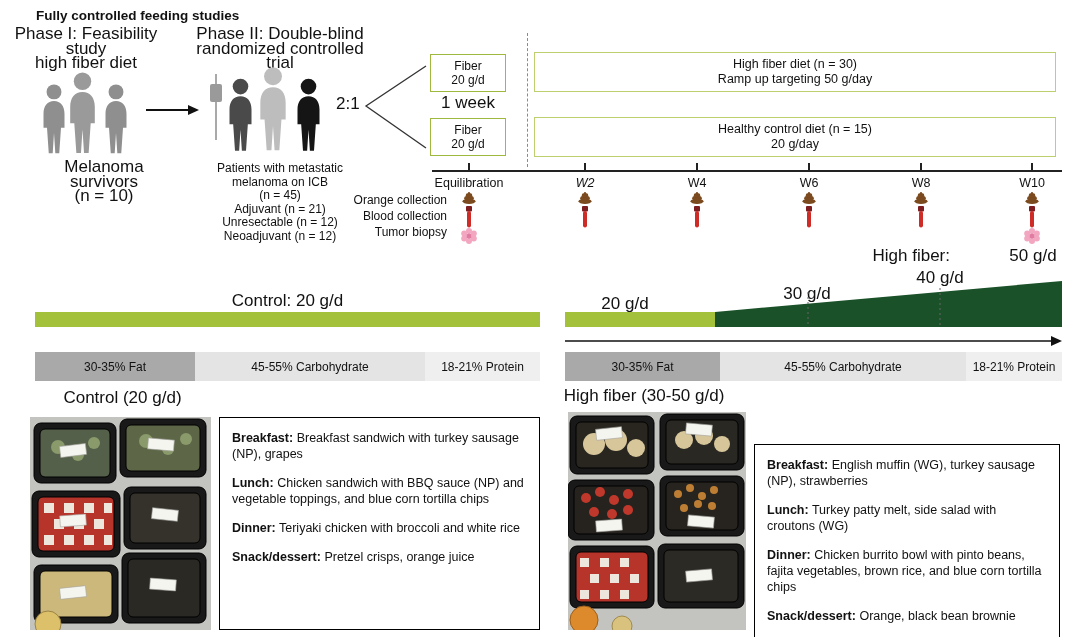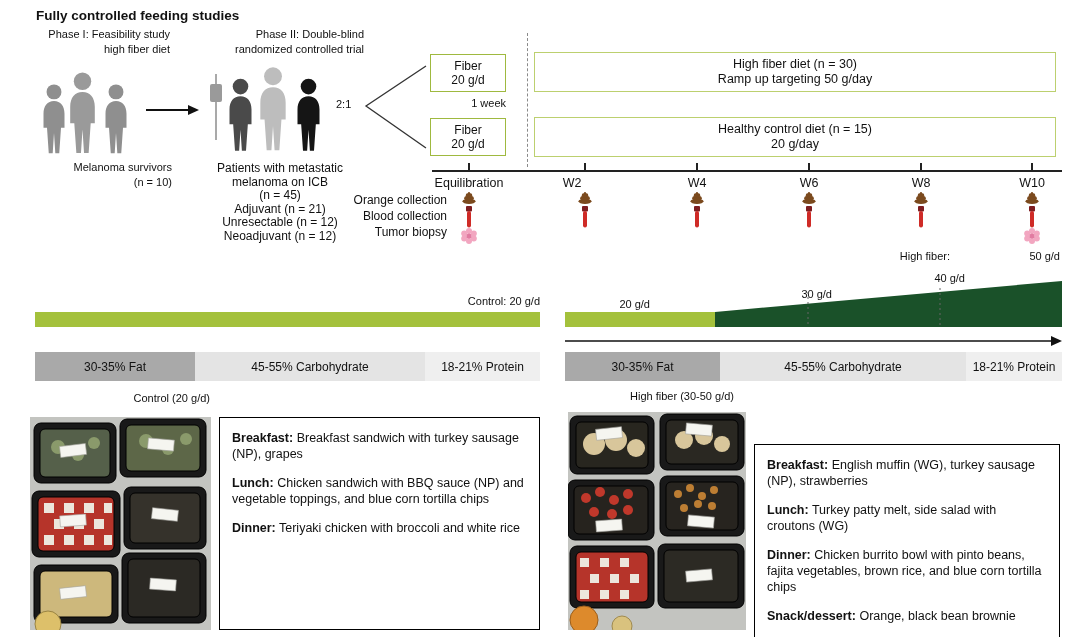--- a/index.html
+++ b/index.html
@@ -5,21 +5,21 @@
   * { margin:0; padding:0; box-sizing:border-box; }
   html,body { background:#fff; }
   body { font-family:"Liberation Sans", sans-serif; color:#111; }
   .canvas { position:relative; width:1080px; height:637px; background:#fff; overflow:hidden; }
   .abs { position:absolute; }
   .center { text-align:center; }
   .right { text-align:right; }
   .pre { white-space:pre-line; }
   .b { font-weight:bold; }
   .fs12 { font-size:12px; line-height:13.5px; }
-  .fs125 { font-size:11px; line-height:14.5px;text-align:right; }
+  .fs125 { font-size:17px; line-height:14.5px; }
   .title { font-size:13.5px; font-weight:bold; }
   .runin-box { border:1.5px solid var(--runin-border,#9fb93f); display:flex; flex-direction:column;
                align-items:center; justify-content:center; font-size:12px; line-height:14px; background:#fff; }
   .arm-box { border:1.5px solid var(--arm-border,#bcd06f); display:flex; align-items:center; justify-content:center;
              font-size:12.5px; line-height:15.5px; text-align:center; background:#fff; }
   .dashed-divider { border-left:1.5px dashed #8a8a8a; width:0; }
   .axis { background:#222; }
   .tickmark { top:163px; width:2px; height:7px; background:#222; }
   .tick-label { top:176px; width:100px; font-size:12.5px; text-align:center; }
   .row-label { left:340px; width:107px; font-size:12px; text-align:right; }
@@ -141,21 +141,21 @@
   <div class="abs axis" style="left:432px; top:170px; width:630px; height:2px;"></div>
 
   <div class="abs tickmark" style="left:468px;"></div>
   <div class="abs tickmark" style="left:584px;"></div>
   <div class="abs tickmark" style="left:696px;"></div>
   <div class="abs tickmark" style="left:808px;"></div>
   <div class="abs tickmark" style="left:920px;"></div>
   <div class="abs tickmark" style="left:1031px;"></div>
 
   <div class="abs tick-label" style="left:419px;">Equilibration</div>
-  <div class="abs tick-label" style="left:522px;">W2</div>
+  <div class="abs tick-label" style="left:535px;font-style:italic;">W2</div>
   <div class="abs tick-label" style="left:647px;">W4</div>
   <div class="abs tick-label" style="left:759px;">W6</div>
   <div class="abs tick-label" style="left:871px;">W8</div>
   <div class="abs tick-label" style="left:982px;">W10</div>
 
   <div class="abs row-label" style="top:193px;">Orange collection</div>
   <div class="abs row-label" style="top:209px;">Blood collection</div>
   <div class="abs row-label" style="top:225px;">Tumor biopsy</div>
 
   <svg class="abs" style="left:462px; top:192px; width:14px; height:12px;">
@@ -292,20 +292,24 @@
       <span>Breakfast sandwich with turkey sausage (NP), grapes</span>
     </div>
     <div class="menu-item">
       <span class="b">Lunch:</span>
       <span>Chicken sandwich with BBQ sauce (NP) and vegetable toppings, and blue corn tortilla chips</span>
     </div>
     <div class="menu-item">
       <span class="b">Dinner:</span>
       <span>Teriyaki chicken with broccoli and white rice</span>
     </div>
+    <div class="menu-item">
+      <span class="b">Snack/dessert:</span>
+      <span>Pretzel crisps, orange juice</span>
+    </div>
   </div>
 
   <div class="abs fs125 center" style="left:554px; top:389px; width:180px;">High fiber (30-50 g/d)</div>
 
   <svg class="abs" style="left:568px; top:412px; width:178px; height:218px;" viewBox="0 0 178 218">
     <rect width="178" height="218" fill="#c6c7c3"></rect>
     <rect width="178" height="218" fill="#bfc0bb" opacity="0.4"></rect>
     <g stroke="#000" stroke-width="1">
       <rect x="2" y="4" width="84" height="58" rx="7" fill="#191919"></rect>
       <rect x="8" y="10" width="72" height="46" rx="5" fill="#28261f"></rect>

